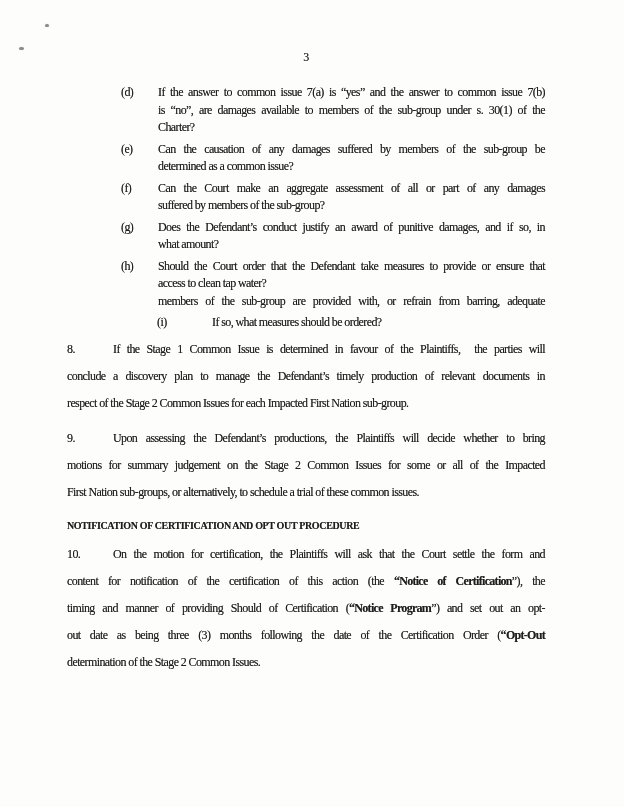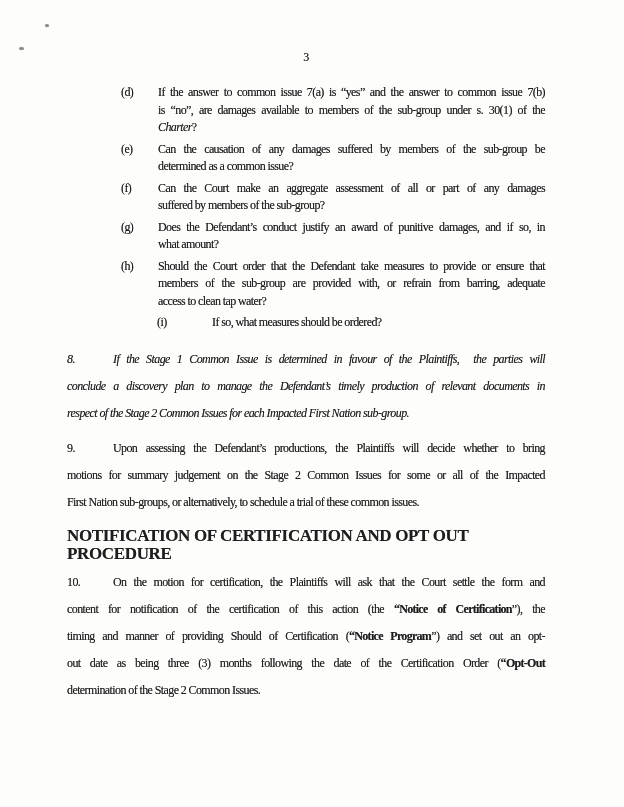--- a/index.html
+++ b/index.html
@@ -14,26 +14,26 @@
   }
   .page-number{text-align:center;line-height:18px;margin-bottom:18px;}
   .list-item{display:flex;margin-left:54px;margin-top:4px;line-height:17.5px;}
   .li-label{flex:0 0 37px;}
   .li-body{flex:1;min-width:0;}
   .sub-list-item{display:flex;margin-left:90px;margin-top:4px;line-height:17.5px;}
   .sub-list-item .li-label{flex:0 0 55px;}
   .line{line-height:inherit;}
   .line.just{text-align:justify;text-align-last:justify;}
   .para{line-height:27px;margin-top:8px;}
-  .para[data-name="paragraph-8"]{margin-top:14px;font-style:italic;}
+  .para[data-name="paragraph-8"]{margin-top:4px;}
   .para[data-name="paragraph-10"]{margin-top:6px;}
   .p-num{display:inline-block;width:46px;}
-  .heading{font-weight:bold;font-size:17px;line-height:18px;margin-top:11px;letter-spacing:-0.35px;}
+  .heading{font-weight:bold;font-size:10px;line-height:18px;margin-top:11px;letter-spacing:-0.35px;}
   .b{font-weight:bold;letter-spacing:-0.7px;}
-  .i{font-style:italic;}
+  .i{}
   .speck{position:absolute;background:#8a8a8a;border-radius:50%;box-shadow:0 0 1px #b5b5b5;}
   .s1{left:45px;top:24px;width:4px;height:3px;}
   .s2{left:19px;top:47px;width:5px;height:3px;}
 </style>
 </head>
 <body>
 
 <div class="page" data-name="document-page">
   <div class="speck s1" data-name="scan-speck"></div>
   <div class="speck s2" data-name="scan-speck"></div>
@@ -66,22 +66,22 @@
           <span class="li-label" data-name="list-item-label">(g)</span>
           <div class="li-body" data-name="list-item-text">
             <div class="line just" data-name="text-line"><span data-name="text-segment">Does the Defendant’s conduct justify an award of punitive damages, and if so, in</span></div>
             <div class="line" data-name="text-line"><span data-name="text-segment">what amount?</span></div>
           </div>
         </div>
         <div class="list-item" data-name="list-item-h">
           <span class="li-label" data-name="list-item-label">(h)</span>
           <div class="li-body" data-name="list-item-text">
             <div class="line just" data-name="text-line"><span data-name="text-segment">Should the Court order that the Defendant take measures to provide or ensure that</span></div>
+            <div class="line" data-name="text-line"><span data-name="text-segment">access to clean tap water?</span></div>
             <div class="line just" data-name="text-line"><span data-name="text-segment">members of the sub-group are provided with, or refrain from barring, adequate</span></div>
-            <div class="line" data-name="text-line"><span data-name="text-segment">access to clean tap water?</span></div>
           </div>
         </div>
         <div class="sub-list-item" data-name="sub-list-item-i">
           <span class="li-label" data-name="list-item-label">(i)</span>
           <div class="li-body" data-name="list-item-text">
             <div class="line" data-name="text-line"><span data-name="text-segment">If so, what measures should be ordered?</span></div>
           </div>
         </div>
         <div class="para" data-name="paragraph-8">
           <div class="line just" data-name="text-line"><span class="p-num" data-name="paragraph-number">8.</span><span data-name="text-segment">If the Stage 1 Common Issue is determined in favour of the Plaintiffs,&nbsp; the parties will</span></div>

